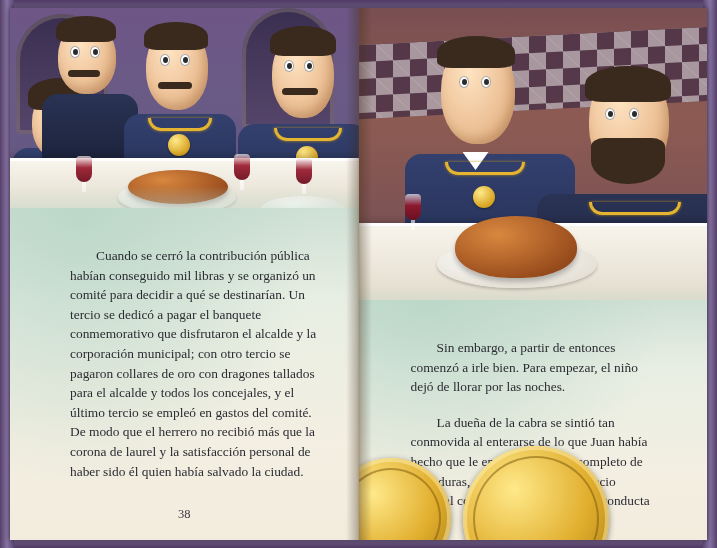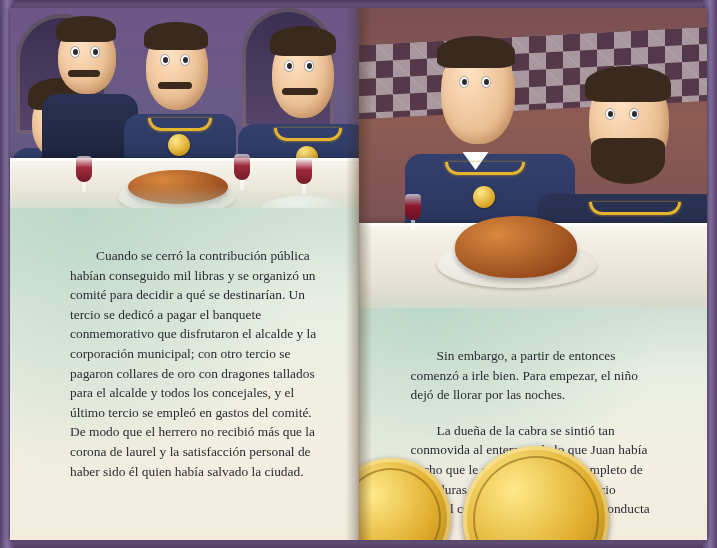--- a/index.html
+++ b/index.html
@@ -324,20 +324,21 @@
         <div class="glass" style="left:66px; top:148px;"></div>
         <div class="glass" style="left:224px; top:146px;"></div>
         <div class="glass" style="left:286px; top:150px;"></div>
         <div class="wash" style="bottom:0;"></div>
       </div>
 
       <div class="textarea" style="top:200px;">
         <div class="copy" style="top:22px;">
           <p>Cuando se cerró la contribución pública habían conseguido mil libras y se organizó un comité para decidir a qué se destinarían. Un tercio se dedicó a pagar el banquete conmemorativo que disfrutaron el alcalde y la corporación municipal; con otro tercio se pagaron collares de oro con dragones tallados para el alcalde y todos los concejales, y el último tercio se empleó en gastos del comité. De modo que el herrero no recibió más que la corona de laurel y la satisfacción personal de haber sido él quien había salvado la ciudad.</p>
         </div>
+        <div class="folio">38</div>
       </div>
     </div>
 
     <div class="page right">
 
       <div class="illus right">
         <div class="wall warm"></div>
         <div class="checker"></div>
 
         <div class="person" style="left:60px; top:28px; width:130px; height:240px;">
@@ -362,21 +363,21 @@
           <div class="medal" style="left:68px; top:162px; width:24px; height:24px;"></div>
         </div>
 
         <div class="table"></div>
         <div class="plate" style="left:78px; top:232px; width:160px; height:48px;"></div>
         <div class="roast" style="left:96px; top:208px; width:122px; height:62px; border-radius:50% 50% 45% 45%;"></div>
         <div class="glass" style="left:46px; top:186px;"></div>
         <div class="wash" style="bottom:0;"></div>
       </div>
 
-      <div class="textarea" style="top:300px;">
+      <div class="textarea" style="top:292px;">
         <div class="copy" style="top:22px; left:36px; right:30px;">
           <p>Sin embargo, a partir de entonces comenzó a irle bien. Para empezar, el niño dejó de llorar por las noches.</p>
           <p>La dueña de la cabra se sintió tan conmovida al enterarse de lo que Juan había hecho que le encargó un juego completo de herraduras, y le pagó más de su precio habitual como reconocimiento a su conducta cívica.</p>
         </div>
         <div class="folio">39</div>
       </div>
 
       <div class="coin" style="left:-28px; bottom:-38px; width:120px; height:120px;">
           <span></span>
         </div>

